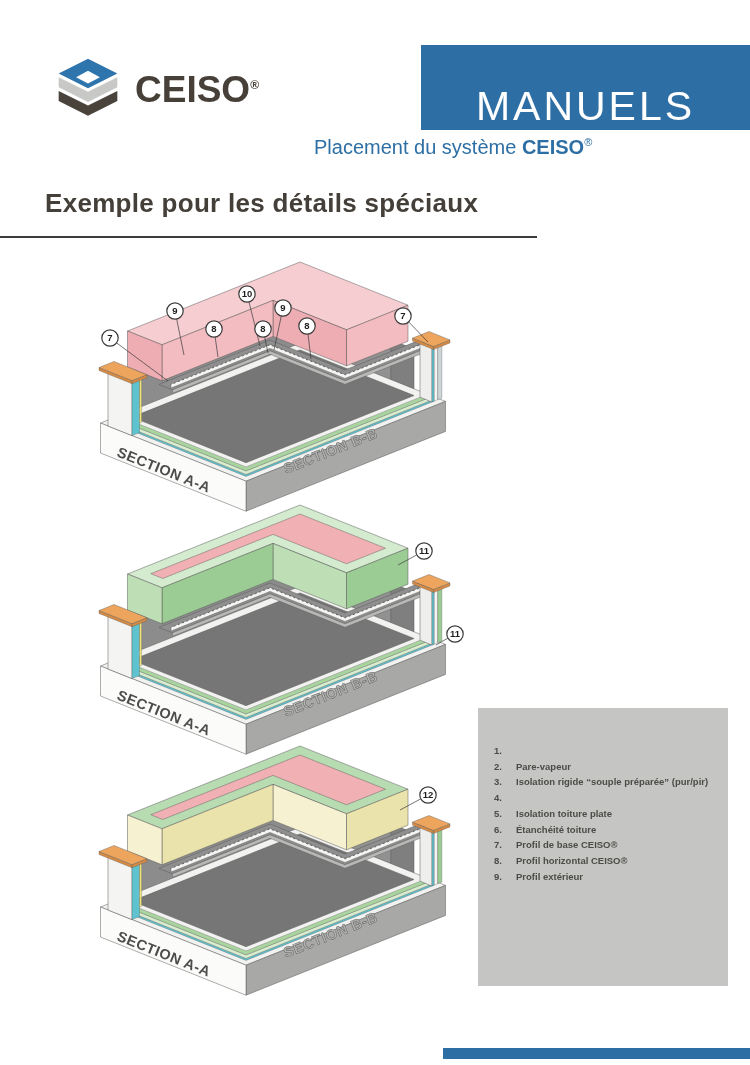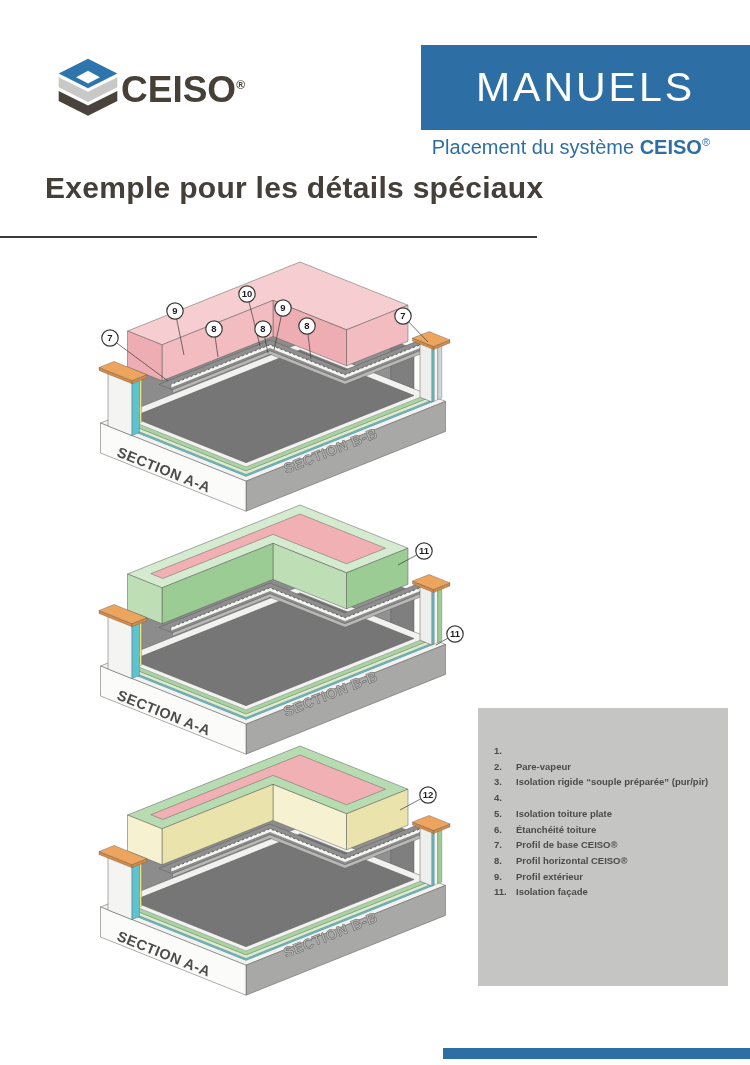--- a/index.html
+++ b/index.html
@@ -1,28 +1,28 @@
 <!DOCTYPE html>
 <html><head>
 <meta charset="utf-8">
 <style>
   html,body{margin:0;padding:0;background:#fff;}
   #page{position:relative;width:750px;height:1065px;background:#fff;overflow:hidden;
         font-family:"Liberation Sans",sans-serif;}
   
   #logo{position:absolute;left:55px;top:52px;width:230px;height:75px;display:flex;align-items:center;}
   #logo-mark{width:66px;height:70px;}
-  #logo-text{font-size:37px;font-weight:bold;color:#474038;letter-spacing:0px;margin-left:0;}
+  #logo-text{font-size:37px;font-weight:bold;color:#474038;letter-spacing:0px;margin-left:14px;}
   #logo-text sup{font-size:12px;}
-  #banner{position:absolute;left:421px;top:45px;width:329px;height:85px;display:flex;align-items:center;justify-content:center;}
+  #banner{position:absolute;left:421px;top:45px;width:329px;height:85px;display:flex;align-items:flex-end;justify-content:center;}
   #banner-title{color:#fff;font-size:41px;font-weight:400;letter-spacing:3px;}
-  #subtitle{position:absolute;left:330px;top:136px;width:380px;text-align:right;font-size:20px;font-weight:500;}
+  #subtitle{position:absolute;left:314px;top:136px;width:380px;text-align:left;font-size:20px;font-weight:500;}
   #subtitle .brand{font-weight:bold;}
   #subtitle sup{font-size:11px;}
-  #page-heading{position:absolute;left:45px;top:171px;font-size:30px;font-weight:bold;color:#453f39;letter-spacing:.3px;}
+  #page-heading{position:absolute;left:45px;top:188px;font-size:26px;font-weight:bold;color:#453f39;letter-spacing:.3px;}
   #heading-rule{position:absolute;left:0;top:236px;width:537px;height:2px;background:#3c3c3c;}
   
   .diagram{position:absolute;left:60px;width:420px;height:252px;}
   #diagram-1{top:260px;} #diagram-2{top:503px;} #diagram-3{top:744px;}
   
   #legend{position:absolute;left:478px;top:708px;width:250px;height:278px;box-sizing:border-box;
           padding:36px 14px 10px 16px;}
   .legend-item{display:flex;font-size:9.5px;font-weight:bold;line-height:1.55;margin-bottom:1px;}
   .legend-num{width:22px;flex:0 0 22px;}
   .legend-text{flex:1;}
@@ -259,20 +259,16 @@
         <span class="legend-text">Profil de base CEISO®</span>
       </div>
       <div class="legend-item">
         <span class="legend-num">8.</span>
         <span class="legend-text">Profil horizontal CEISO®</span>
       </div>
       <div class="legend-item">
         <span class="legend-num">9.</span>
         <span class="legend-text">Profil extérieur</span>
       </div>
-      <div class="legend-item">
-        <span class="legend-num">11.</span>
-        <span class="legend-text">Isolation façade</span>
-      </div>
     </div>
 
   <div id="footer-bar" style="background: rgb(45, 111, 164);"></div>
 </div>
 
 </body></html>

